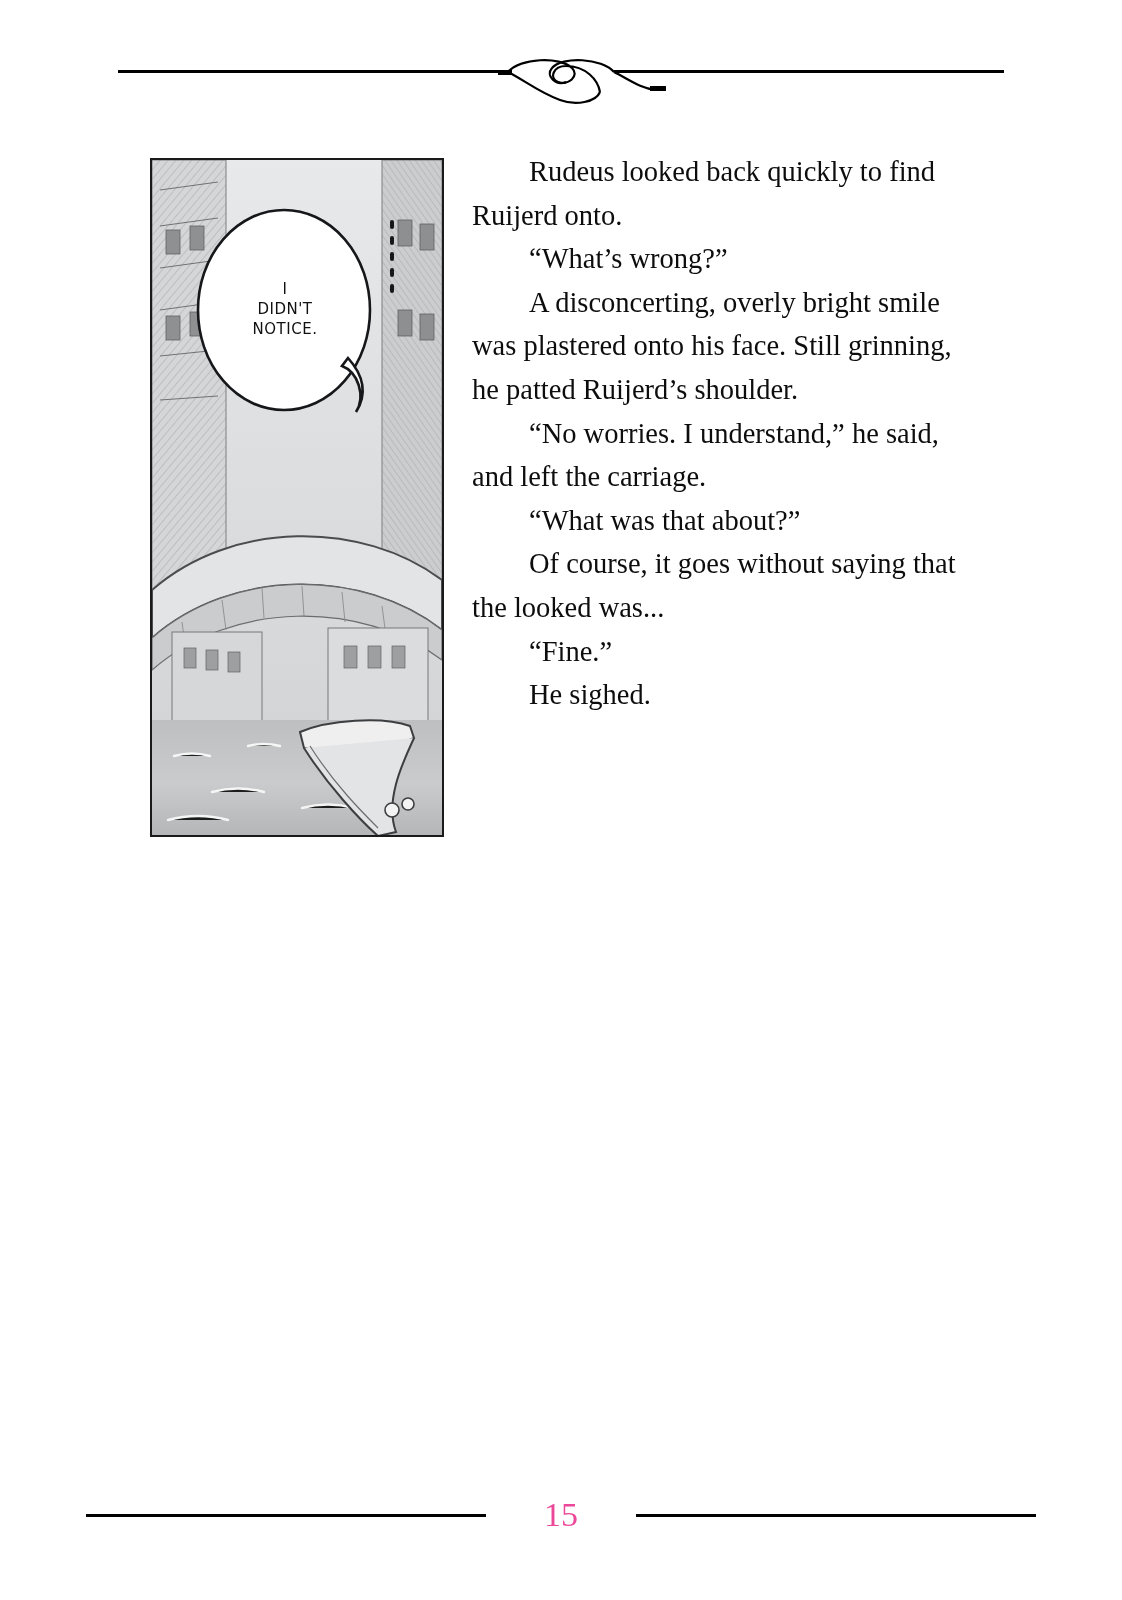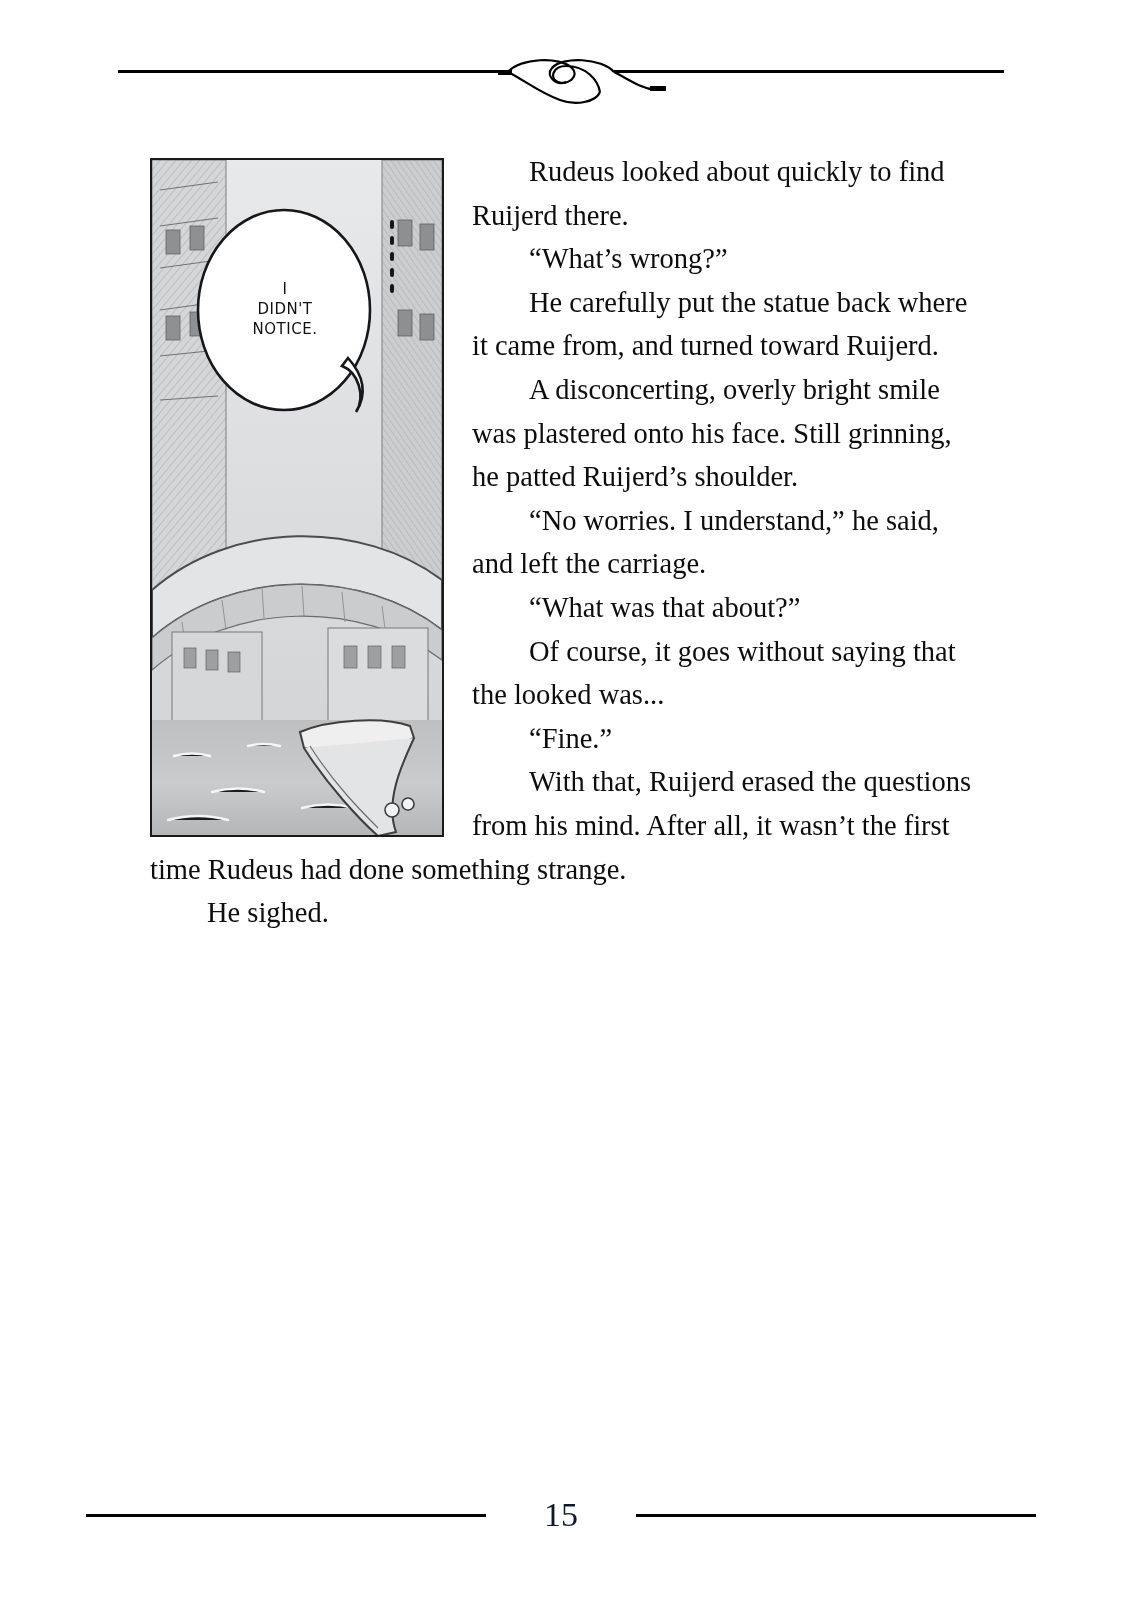--- a/index.html
+++ b/index.html
@@ -126,21 +126,21 @@
     width: 400px;
   }
   .footer .page-number {
     position: absolute;
     left: 0;
     top: 0;
     width: 1122px;
     text-align: center;
     font-size: 34px;
     line-height: 50px;
-    color: #0f172a;
+    color: #ec4899;
   }
 </style>
 </head>
 <body>
 
 <div class="header-rule">
   <div class="line-left"></div>
   <div class="line-right"></div>
   <svg class="flourish" viewBox="0 0 1122 60">
     <g fill="none" stroke="#000" stroke-width="2.2">
@@ -258,29 +258,27 @@
         <rect x="238" y="124" width="4" height="9" rx="2"></rect>
       </g>
     </svg>
 
     <div class="speech-bubble-text">I
 DIDN'T
 NOTICE.</div>
   </div>
 
   <div class="prose">
-    <p>Rudeus looked about quickly to find Ruijerd there.</p>
+    <p>Rudeus looked back quickly to find Ruijerd onto.</p>
     <p>“What’s wrong?”</p>
-    <p>He carefully put the statue back where it came from, and turned toward Ruijerd.</p>
     <p>A disconcerting, overly bright smile was plastered onto his face. Still grinning, he patted  Ruijerd’s shoulder.</p>
     <p>“No worries. I understand,” he said, and left the carriage.</p>
     <p>“What was that about?”</p>
     <p>Of course, it goes without saying that the looked was...</p>
     <p>“Fine.”</p>
-    <p>With that, Ruijerd erased the questions from his mind. After all, it wasn’t the first time Rudeus had done something strange.</p>
     <p>He sighed.</p>
   </div>
 </div>
 
 <div class="footer">
   <div class="f-line-left"></div>
   <div class="f-line-right"></div>
   <div class="page-number">15</div>
 </div>
 

